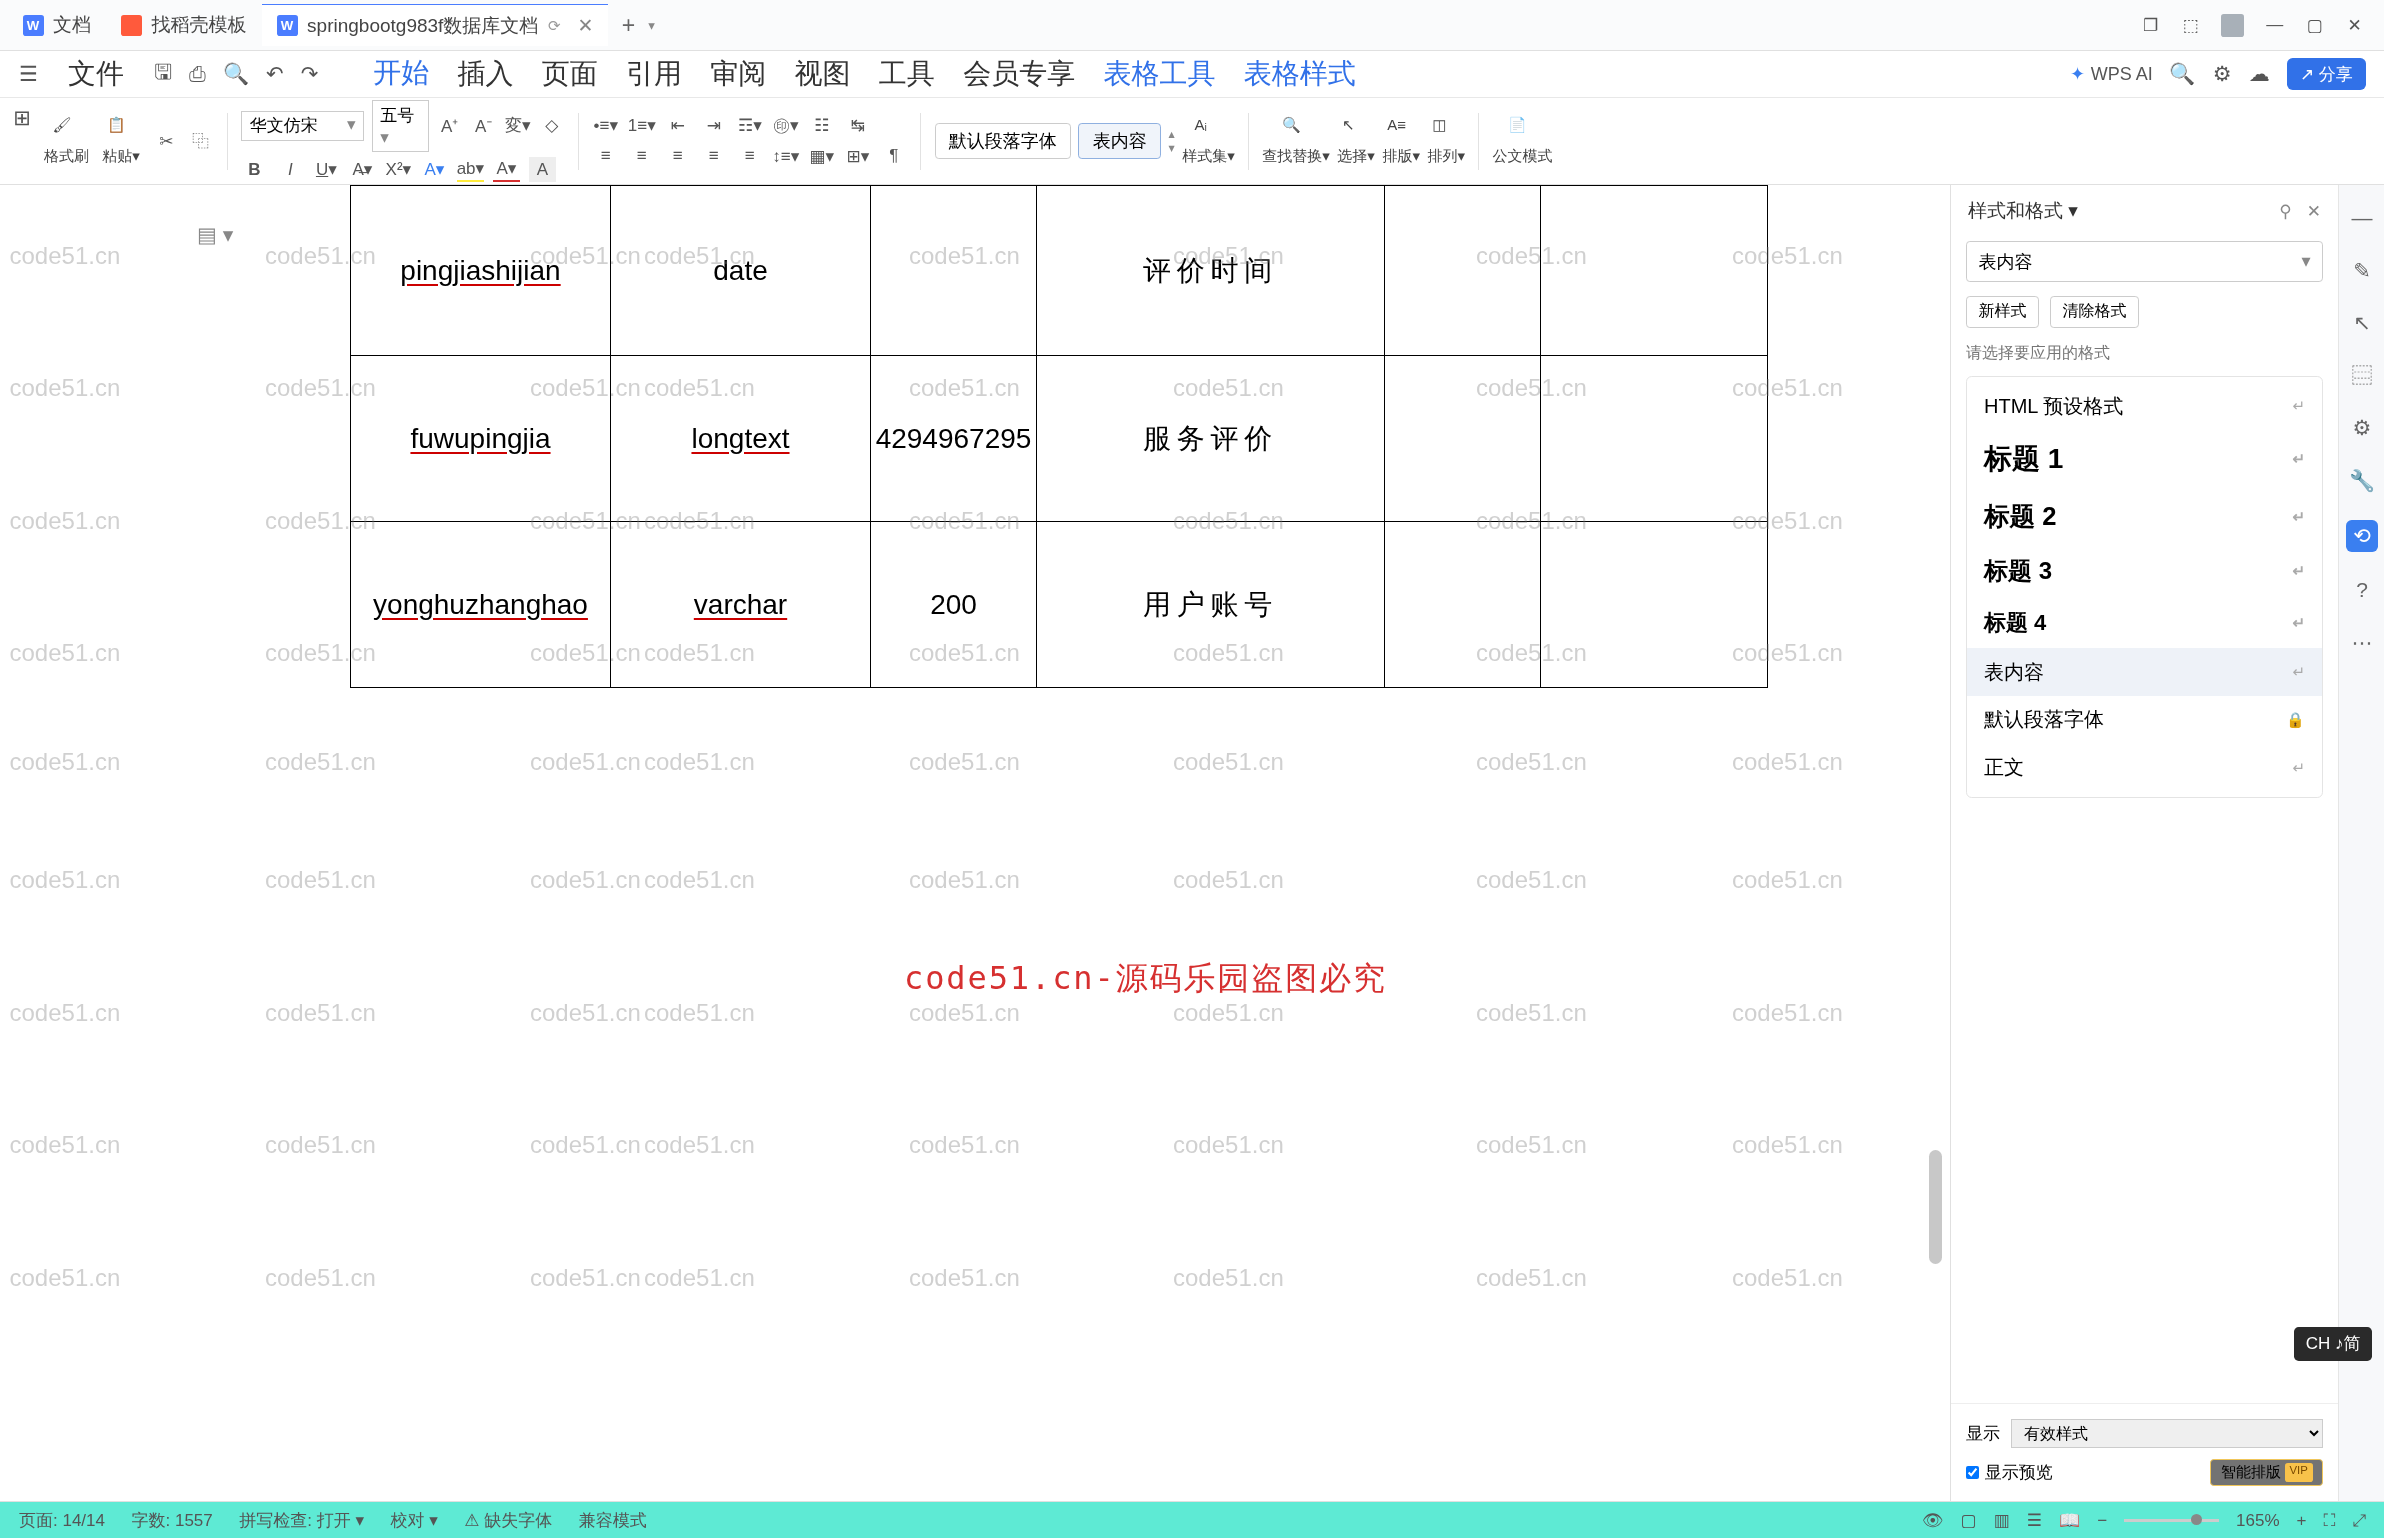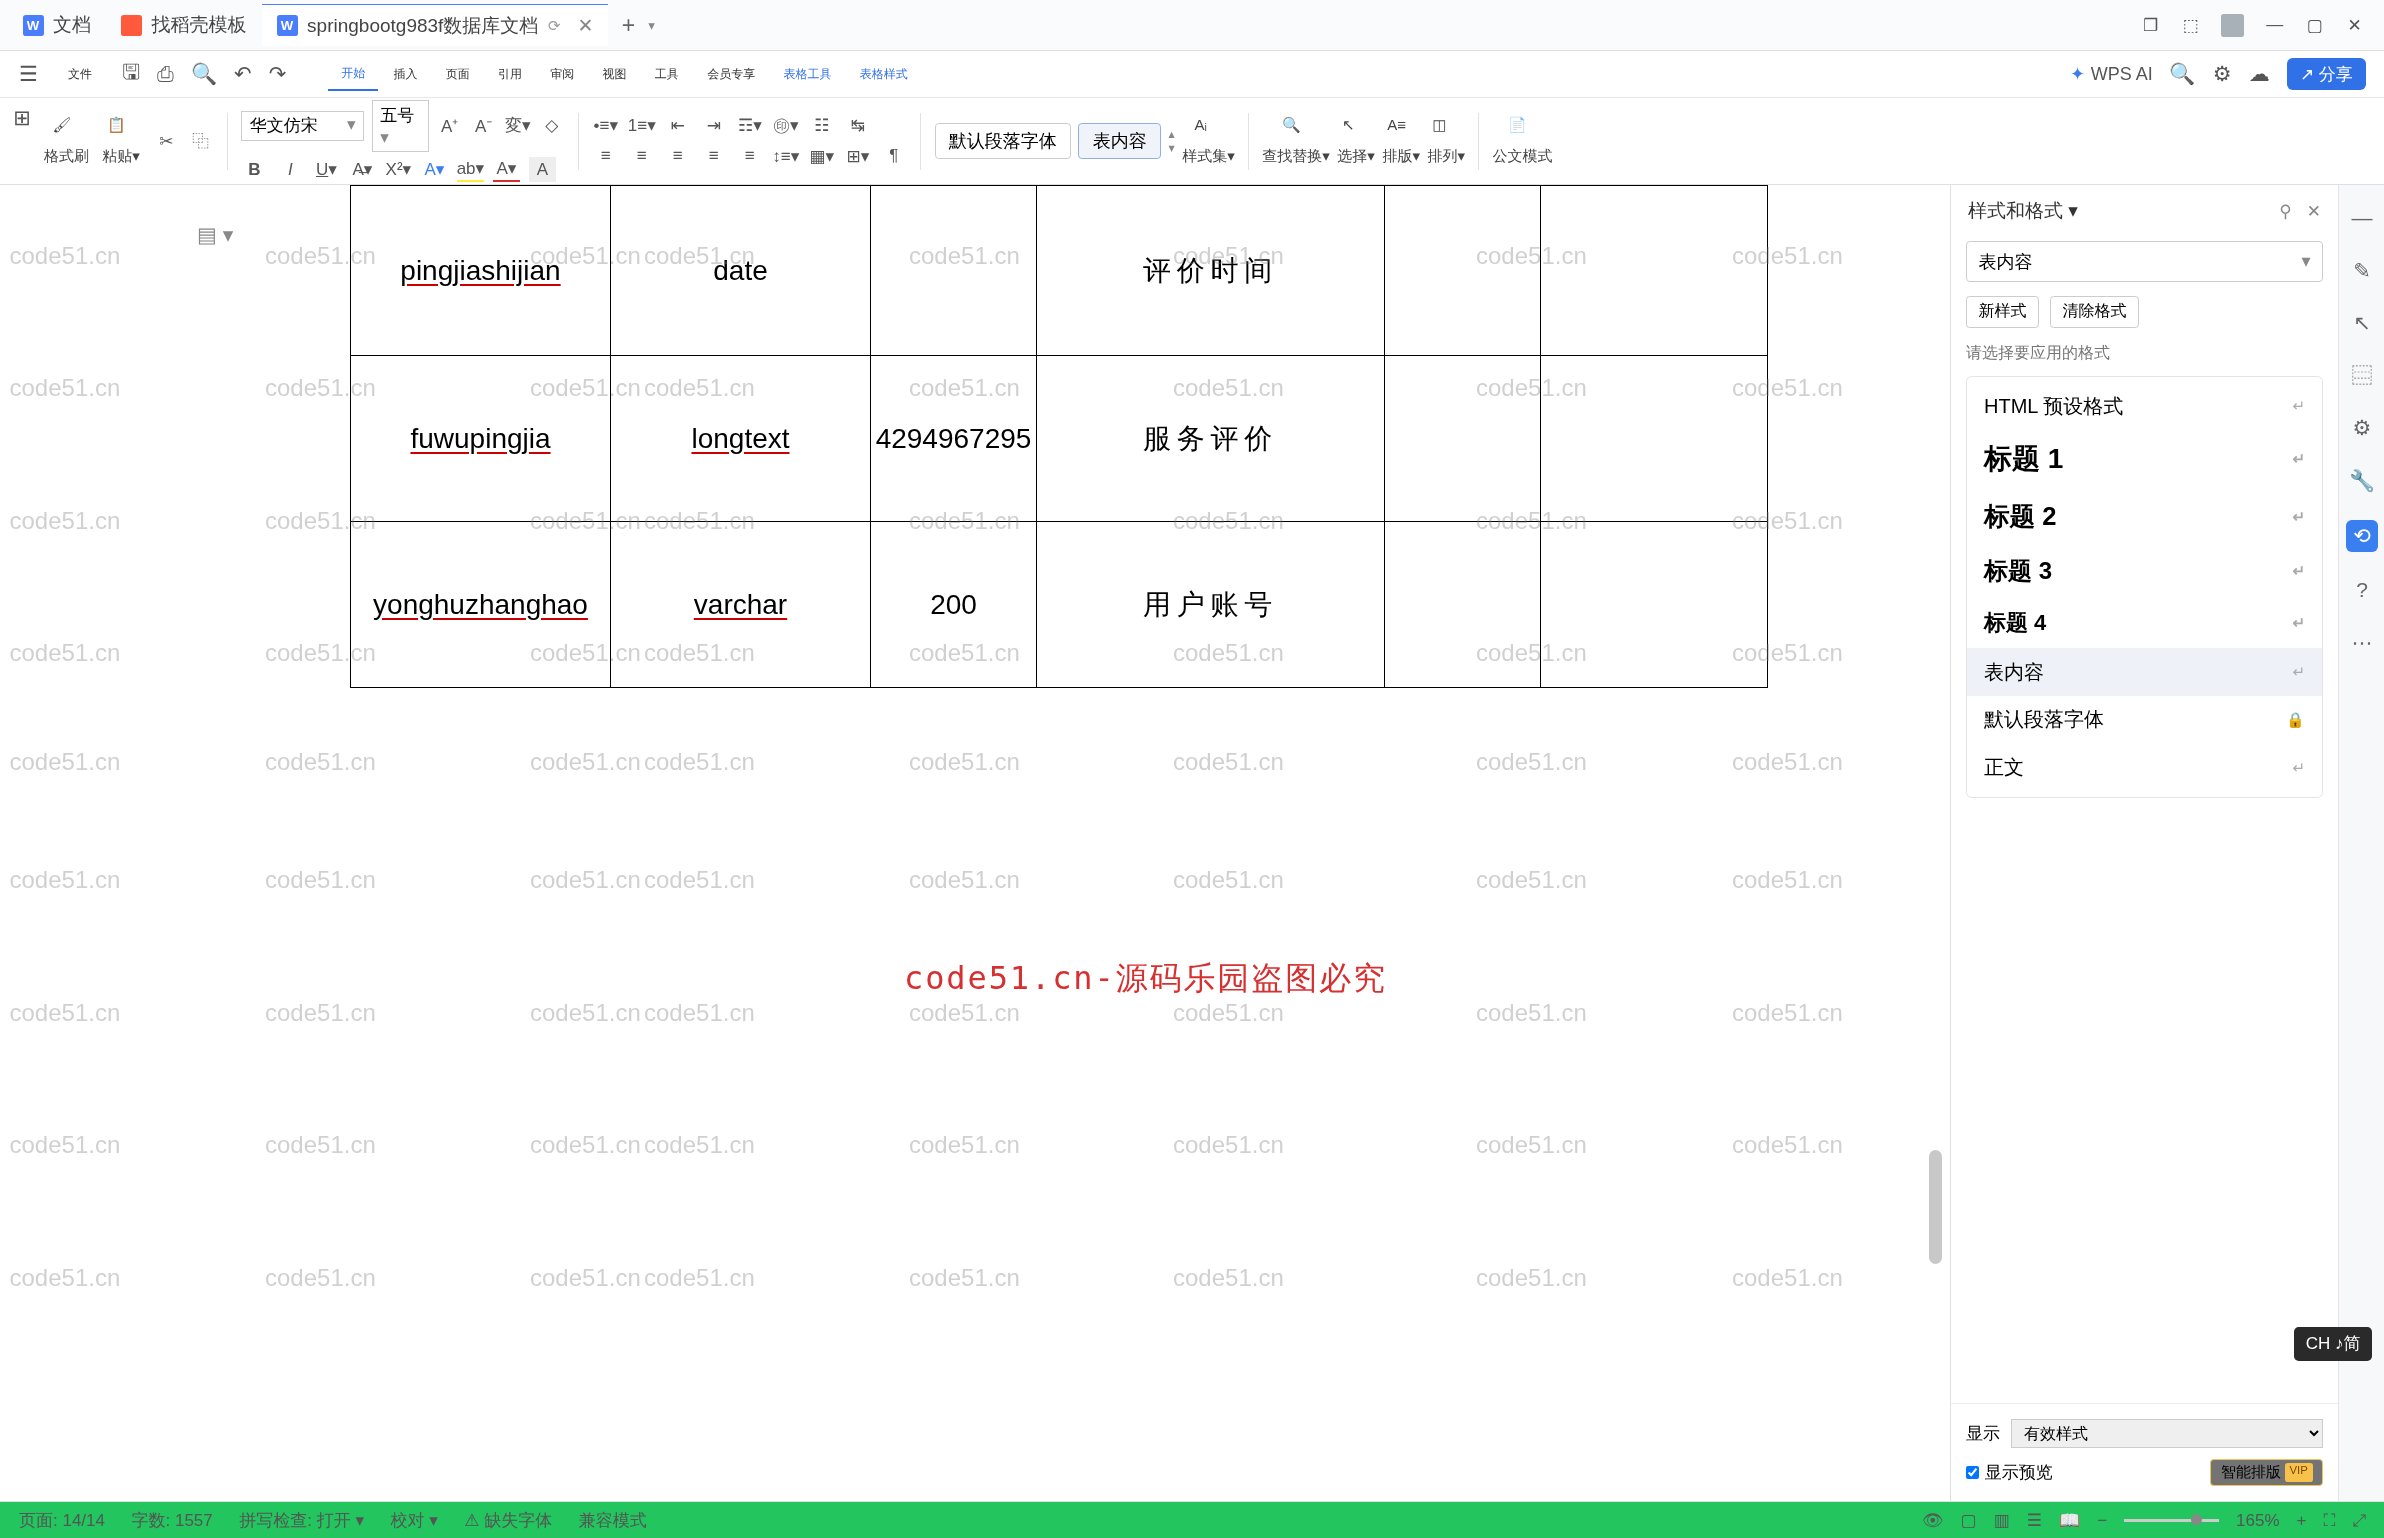--- a/index.html
+++ b/index.html
@@ -11,21 +11,21 @@
 .tab.active { background: #fff; border-top: 1.9px solid #4a7dff; }
 .doc-icon { width: 21px; height: 21px; background: #4b7dff; border-radius: 2.8px; display: inline-flex; align-items: center; justify-content: center; color: #fff; font-size: 13.2px; font-weight: bold; }
 .dao-icon { width: 21px; height: 21px; background: #ff5a3c; border-radius: 2.8px; }
 .titlebar-right { margin-left: auto; display: flex; gap: 21px; align-items: center; padding-right: 13.2px; }
 .win-btn { width: 19px; height: 19px; display: flex; align-items: center; justify-content: center; color: #555; font-size: 17px; }
 
 
 .menubar { height: 47px; display: flex; align-items: center; background: #fff; padding: 0 19px; gap: 1.9px; border-bottom: 0.9px solid #e8e8e8; }
 .menu-left { display: flex; align-items: center; gap: 17px; }
 .menu-icon { color: #555; font-size: 21px; }
-.menu-item { padding: 7.6px 13.2px; font-size: 12px; color: #333; }
+.menu-item { padding: 7.6px 13.2px; font-size: 28px; color: #333; }
 .menu-item.active { color: #3171e8; border-bottom: 2.8px solid #3171e8; font-weight: 500; }
 .menu-item.blue { color: #3171e8; }
 .menu-right { margin-left: auto; display: flex; align-items: center; gap: 17px; }
 .wps-ai { display: flex; align-items: center; gap: 5.7px; font-size: 18px; color: #555; }
 .share-btn { background: #3171e8; color: #fff; padding: 4.7px 13.2px; border-radius: 5.7px; font-size: 17px; display: flex; align-items: center; gap: 4.7px; }
 
 
 .ribbon { height: 87px; display: flex; align-items: center; background: #fff; border-bottom: 0.9px solid #e0e0e0; padding: 0 13.2px; gap: 7.6px; position: relative; }
 .ribbon-group { display: flex; flex-direction: column; align-items: center; gap: 3.8px; padding: 0 5.7px; }
 .ribbon-btn-big { display: flex; flex-direction: column; align-items: center; gap: 2.8px; font-size: 15px; color: #444; }
@@ -73,21 +73,21 @@
 .rp-bottom-row select { border: 0.9px solid #ccc; padding: 3.8px 7.6px; font-size: 16px; flex: 1; }
 .smart-badge { background: #737373; border: 0.9px solid #f0c659; padding: 2.8px 9.5px; border-radius: 3.8px; font-size: 15px; display: flex; gap: 3.8px; }
 .vip-badge { background: #f8c24a; color: #7a4a00; font-size: 11.4px; padding: 0.9px 4.7px; border-radius: 2.8px; }
 
 
 .right-toolbar { width: 47px; background: #f7f8fa; border-left: 0.9px solid #e5e5e5; display: flex; flex-direction: column; align-items: center; gap: 24.6px; padding-top: 19px; }
 .rt-btn { width: 28px; height: 28px; display: flex; align-items: center; justify-content: center; color: #666; font-size: 21px; }
 .rt-btn.blue { background: #3a7ff0; color: #fff; border-radius: 5.7px; width: 32px; height: 32px; }
 
 
-.statusbar { position: absolute; bottom: 0; left: 0; right: 0; height: 38px; display: flex; align-items: center; background: #22c55e; border-top: 0.9px solid #e0e0e0; padding: 0 19px; font-size: 17px; color: #555; gap: 26.5px; }
+.statusbar { position: absolute; bottom: 0; left: 0; right: 0; height: 38px; display: flex; align-items: center; background: #5eead4; border-top: 0.9px solid #e0e0e0; padding: 0 19px; font-size: 17px; color: #555; gap: 26.5px; }
 .statusbar .right { margin-left: auto; display: flex; gap: 17px; align-items: center; }
 .zoom-val { font-size: 17px; }
 
 .ime-badge { position: absolute; right: 13.2px; bottom: 178px; background: #2a2a2a; color: #fff; padding: 5.7px 11.4px; border-radius: 4.7px; font-size: 17px; }
 
 .scroll-track { position: absolute; right: 7.6px; top: 0; bottom: 0; width: 13.2px; }
 .scroll-thumb { position: absolute; right: 0; width: 13.2px; background: #c8c8c8; border-radius: 6.6px; }
 </style>
 </head>
 <body>

